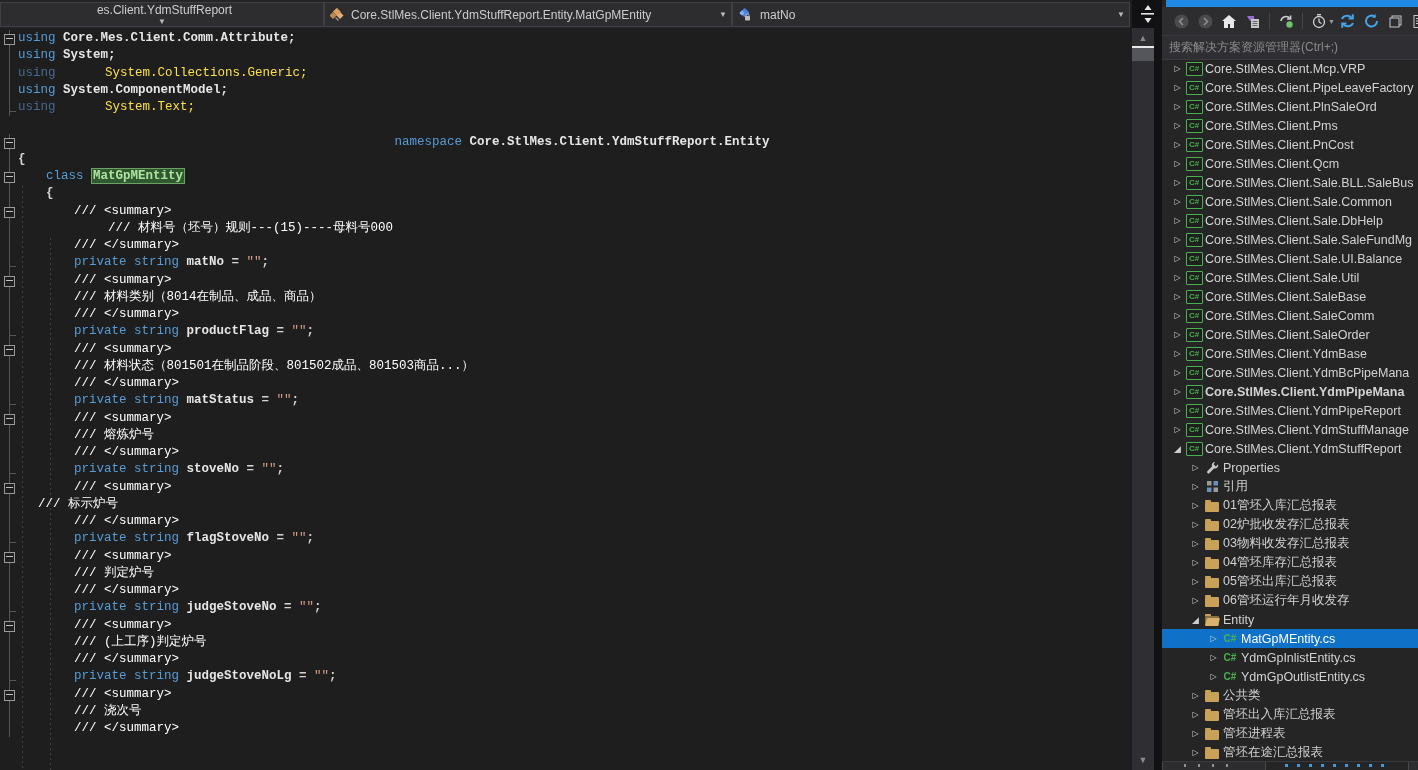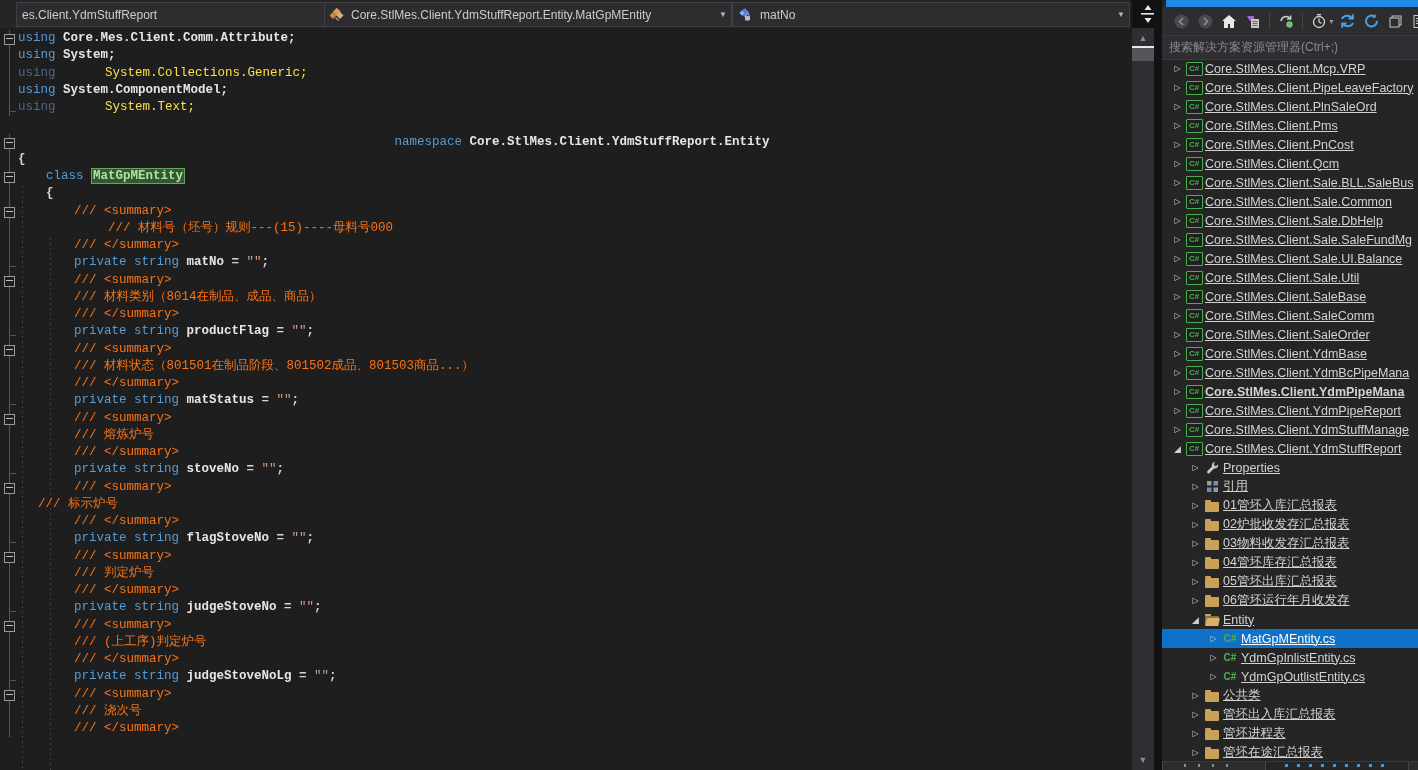--- a/index.html
+++ b/index.html
@@ -6,21 +6,21 @@
   #stage{position:relative;width:1418px;height:770px;overflow:hidden;background:#1e1e1e;
          font-family:"Liberation Sans",sans-serif;-webkit-font-smoothing:antialiased;}
 
   
   .navbar{position:absolute;left:0;top:0;width:1130px;height:28px;background:#252526;}
   .dd{position:absolute;top:2px;height:23px;background:#2d2d30;border:1px solid #3f3f46;
       display:flex;align-items:center;color:#cccccc;font-size:12px;overflow:hidden;}
   .dd .lbl{flex:1;white-space:nowrap;overflow:hidden;padding-left:5px;}
   .dd .arr{width:16px;color:#b9b9b9;font-size:8px;text-align:center;flex:none;}
   .dd .ddicon{flex:none;margin:0 2px 0 5px;display:inline-flex;}
-  .dd1{left:16px;width:322px;}
+  .dd1{left:0;width:322px;flex-direction:column;}
   .dd2{left:324px;width:406px;}
   .dd3{left:732px;width:396px;}
 
   .splitbtn{position:absolute;left:1132px;top:0;width:32px;height:28px;background:#111114;
             display:flex;align-items:center;justify-content:center;}
 
   
   .editor{position:absolute;left:0;top:28px;width:1130px;bottom:0;background:#1e1e1e;overflow:hidden;}
   .guide{position:absolute;width:1px;bottom:0;
          background:repeating-linear-gradient(to bottom,#404046 0 2px,transparent 2px 5px);}
@@ -31,21 +31,21 @@
   .cl .codetxt{display:block;}
   .cl.vl::before{content:"";position:absolute;left:9px;top:0;bottom:0;width:1px;background:#555558;}
   .obox{position:absolute;left:4px;top:4px;width:9px;height:9px;background:#1e1e1e;
         border:1px solid #9a9a9a;z-index:2;}
   .obox::after{content:"";position:absolute;left:1px;right:1px;top:3px;height:1px;background:#bfbfbf;}
   .otick{position:absolute;left:9px;top:12px;width:7px;height:1px;background:#555558;}
   .tk-kw{color:#569cd6;}
   .tk-dk{color:#47688e;}
   .tk-id{color:#e6e6e6;font-weight:bold;}
   .tk-di{color:#fde047;margin-left:42px;}
-  .tk-dc{color:#f97316;}
+  .tk-dc{color:#ffffff;}
   .tk-st{color:#d69d85;}
   .tk-pc{color:#d4d4d4;font-weight:bold;}
   .tk-ln{color:#8f8f8f;font-size:11px;font-family:"Liberation Sans",sans-serif;font-weight:normal;}
   .tk-cl{color:#aee3a0;background:#31582f;border:1px solid #6aa264;padding:0 1px;font-weight:bold;}
 
   
   .vscroll{position:absolute;left:1132px;top:28px;width:22px;bottom:0;background:#2e2e33;}
   .vscroll .sarr{position:absolute;left:0;width:22px;text-align:center;color:#8a8a8a;font-size:9px;}
   .caretmark{position:absolute;left:0;width:22px;height:2px;top:18px;background:#e8e8e8;}
   .thumb{position:absolute;left:0;width:22px;top:20px;height:13px;background:#55555c;}
@@ -63,21 +63,21 @@
             border-top:1px solid #3a3a3e;border-bottom:1px solid #3a3a3e;
             color:#8a8a8a;font-size:12px;line-height:22px;padding-left:7px;overflow:hidden;white-space:nowrap;}
   .setree{position:absolute;left:0;right:0;top:59px;bottom:8px;overflow:hidden;}
   .trow{height:19px;display:flex;align-items:center;white-space:nowrap;overflow:hidden;
         color:#d2d2d2;font-size:12.5px;}
   .trow.sel{background:#0f71c7;color:#ffffff;}
   .trow.bold .tlabel{font-weight:bold;}
   .tarrow{width:15px;flex:none;text-align:center;font-size:8px;color:#cfcfcf;}
   .tarrow.exp{font-size:9px;}
   .ticon{width:18px;flex:none;display:flex;align-items:center;justify-content:center;}
-  .tlabel{padding-left:2px;text-decoration:underline;}
+  .tlabel{padding-left:2px;}
   .csproj{width:15px;height:12px;border:1px solid #49b04f;color:#49b04f;font-size:8px;font-weight:bold;
           display:flex;align-items:center;justify-content:center;background:#1f1f20;border-radius:1px;}
   .csfile{color:#49b04f;font-size:10px;font-weight:bold;}
   .fold{position:relative;width:14px;height:10px;background:#c9a158;border-radius:1px;margin-top:2px;}
   .fold::before{content:"";position:absolute;left:0;top:-2px;width:6px;height:2px;background:#c9a158;
                 border-radius:1px 1px 0 0;}
   .fold.open{background:#8a7140;}
   .fold.open::after{content:"";position:absolute;left:1px;top:2px;width:13px;height:8px;background:#d8b269;
                     transform:skewX(-14deg);border-radius:1px;}
   .setabs{position:absolute;left:0;right:0;bottom:0;height:8px;background:#252526;border-top:1px solid #39393d;

